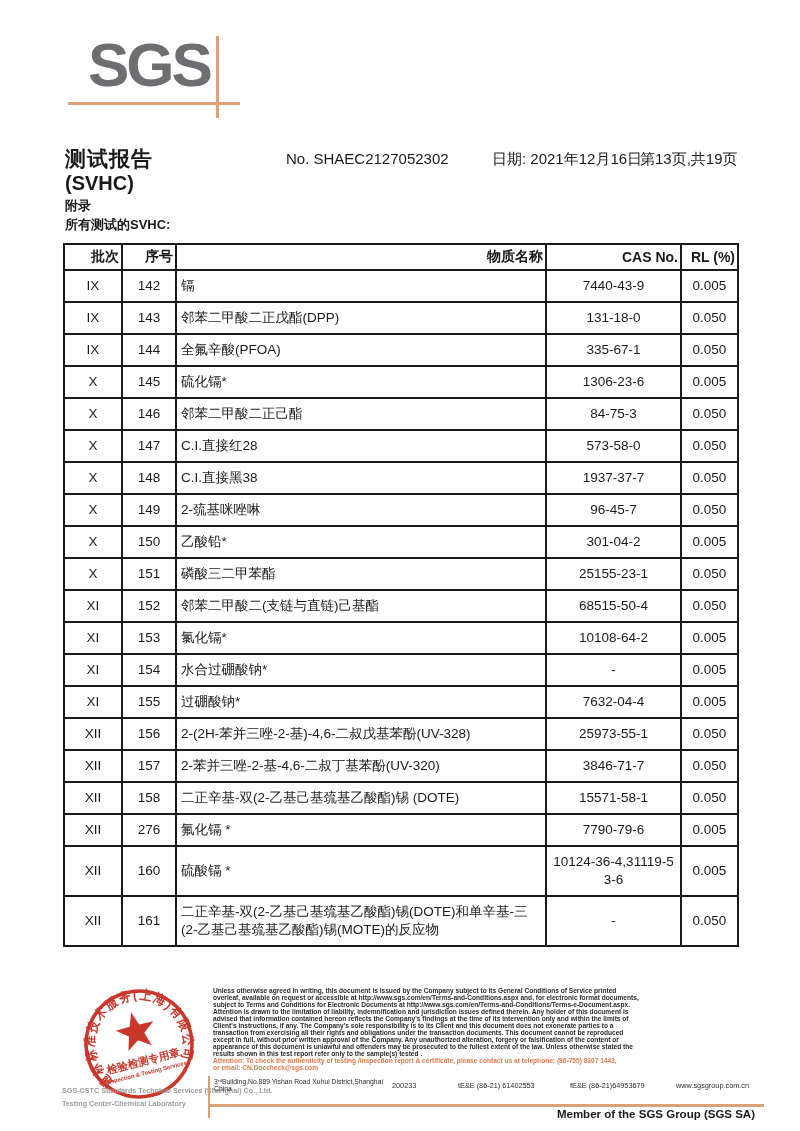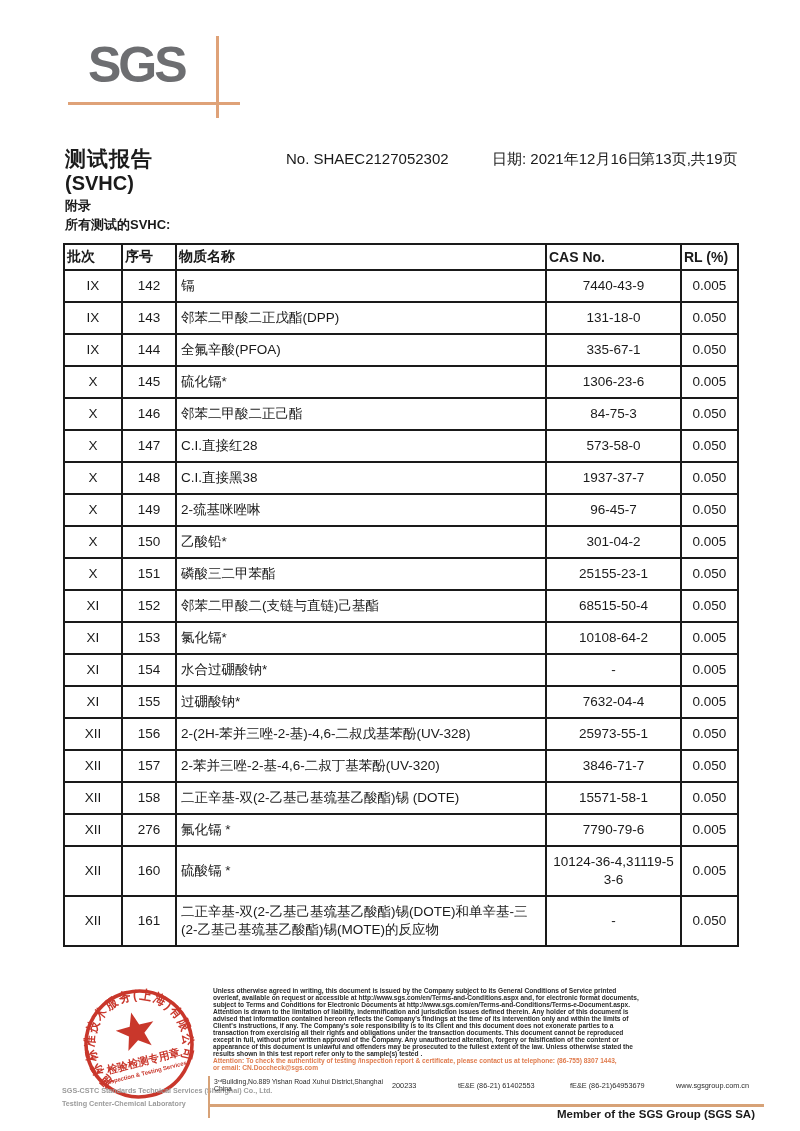--- a/index.html
+++ b/index.html
@@ -5,38 +5,38 @@
 <style>
   html,body{margin:0;padding:0;}
   body{
     width:800px;height:1131px;position:relative;background:#ffffff;
     font-family:"Liberation Sans","DejaVu Sans",sans-serif;color:#1a1a1a;
     overflow:hidden;
   }
   .abs{position:absolute;}
 
   
-  .logo-text{left:88px;top:34px;font-size:50px;font-weight:bold;color:#6d6e71;
+  .logo-text{left:88px;top:34px;font-size:62px;font-weight:bold;color:#6d6e71;
     letter-spacing:-3px;line-height:62px;font-family:"Liberation Sans",sans-serif;}
   .logo-hline{left:68px;top:102px;width:172px;height:3px;background:#dfa278;}
   .logo-vline{left:216px;top:36px;width:3px;height:82px;background:#dfa278;}
 
   
   .title1{left:65px;top:145px;font-size:21px;font-weight:bold;letter-spacing:1px;}
   .title2{left:65px;top:172px;font-size:20px;font-weight:bold;}
   .report-no{left:286px;top:150px;font-size:15px;}
   .report-date{left:492px;top:150px;font-size:15px;}
   .report-page{left:640px;top:150px;font-size:15px;}
   .annex{left:65px;top:197px;font-size:13px;font-weight:bold;}
   .subtitle{left:65px;top:216px;font-size:13px;font-weight:bold;}
 
   
   table.svhc{left:63px;top:243px;width:674px;border-collapse:collapse;table-layout:fixed;}
   table.svhc th,table.svhc td{border:2px solid #1a1a1a;}
-  table.svhc th{font-size:14px;font-weight:bold;padding:3px 2px;text-align:left;margin-top:8px;}
+  table.svhc th{font-size:14px;font-weight:bold;padding:3px 2px;text-align:right;margin-top:8px;}
   table.svhc td{font-size:13.5px;line-height:18px;padding:6px 4px;vertical-align:middle;}
   td.c0,td.c1,td.c3,td.c4{text-align:center;}
   td.c2{text-align:left;padding-left:5px;}
   td.c3{word-break:break-all;}
 
   
   .disclaimer{left:213px;top:987px;width:528px;font-size:6.6px;line-height:7px;
     font-weight:bold;color:#2b2b2b;}
   .attention{left:213px;top:1057px;width:528px;font-size:6.6px;line-height:7px;
     font-weight:bold;color:#e07c4e;}

